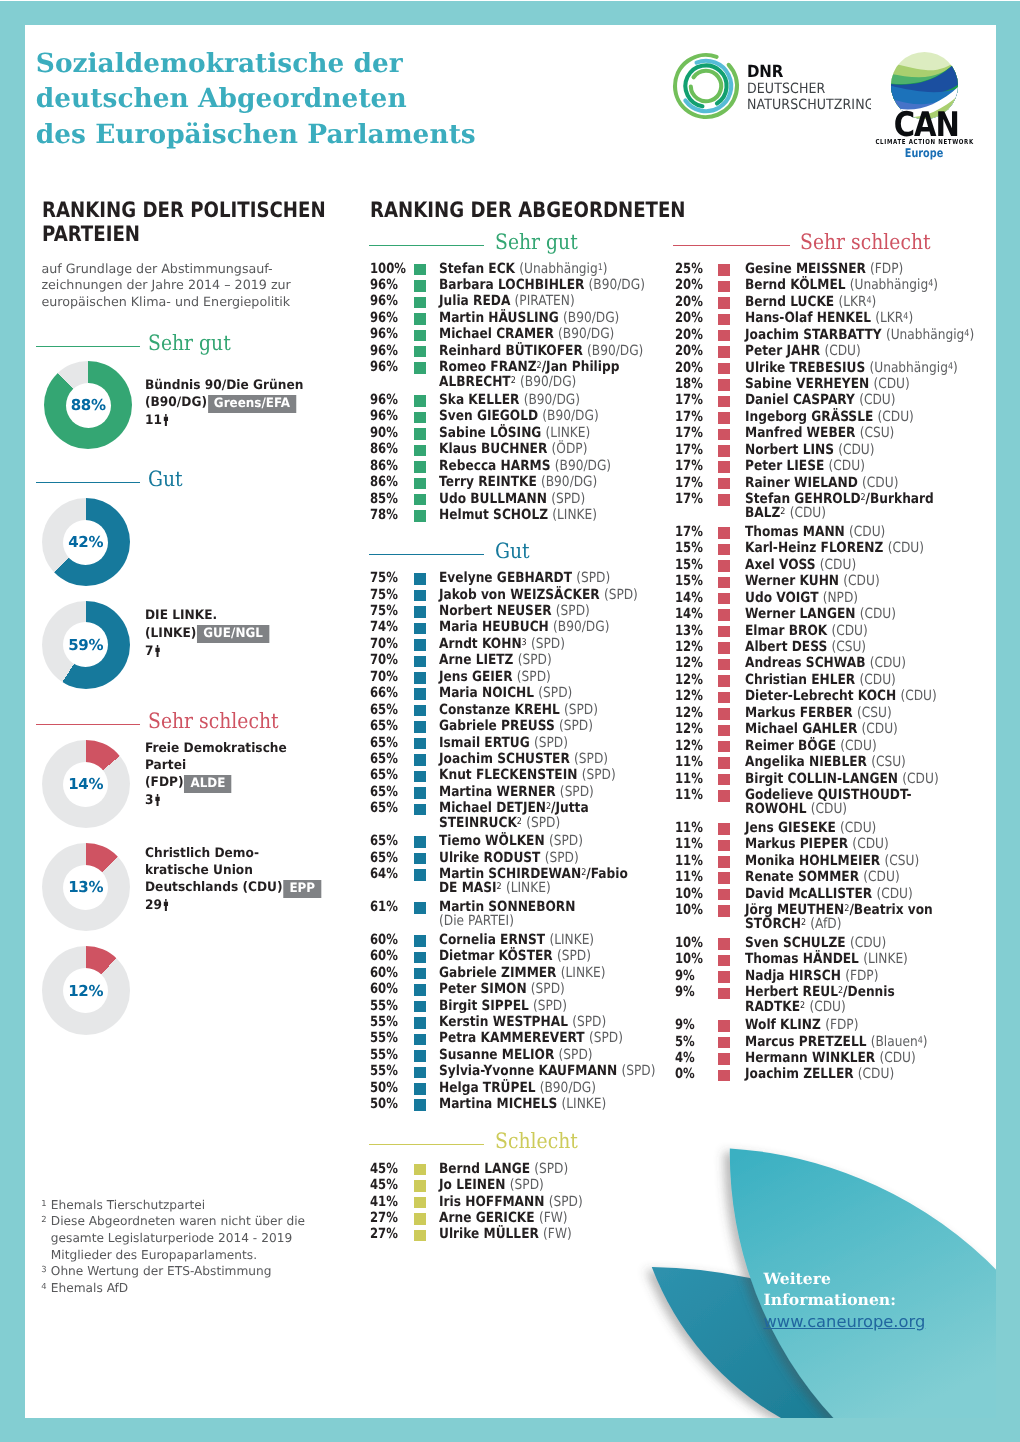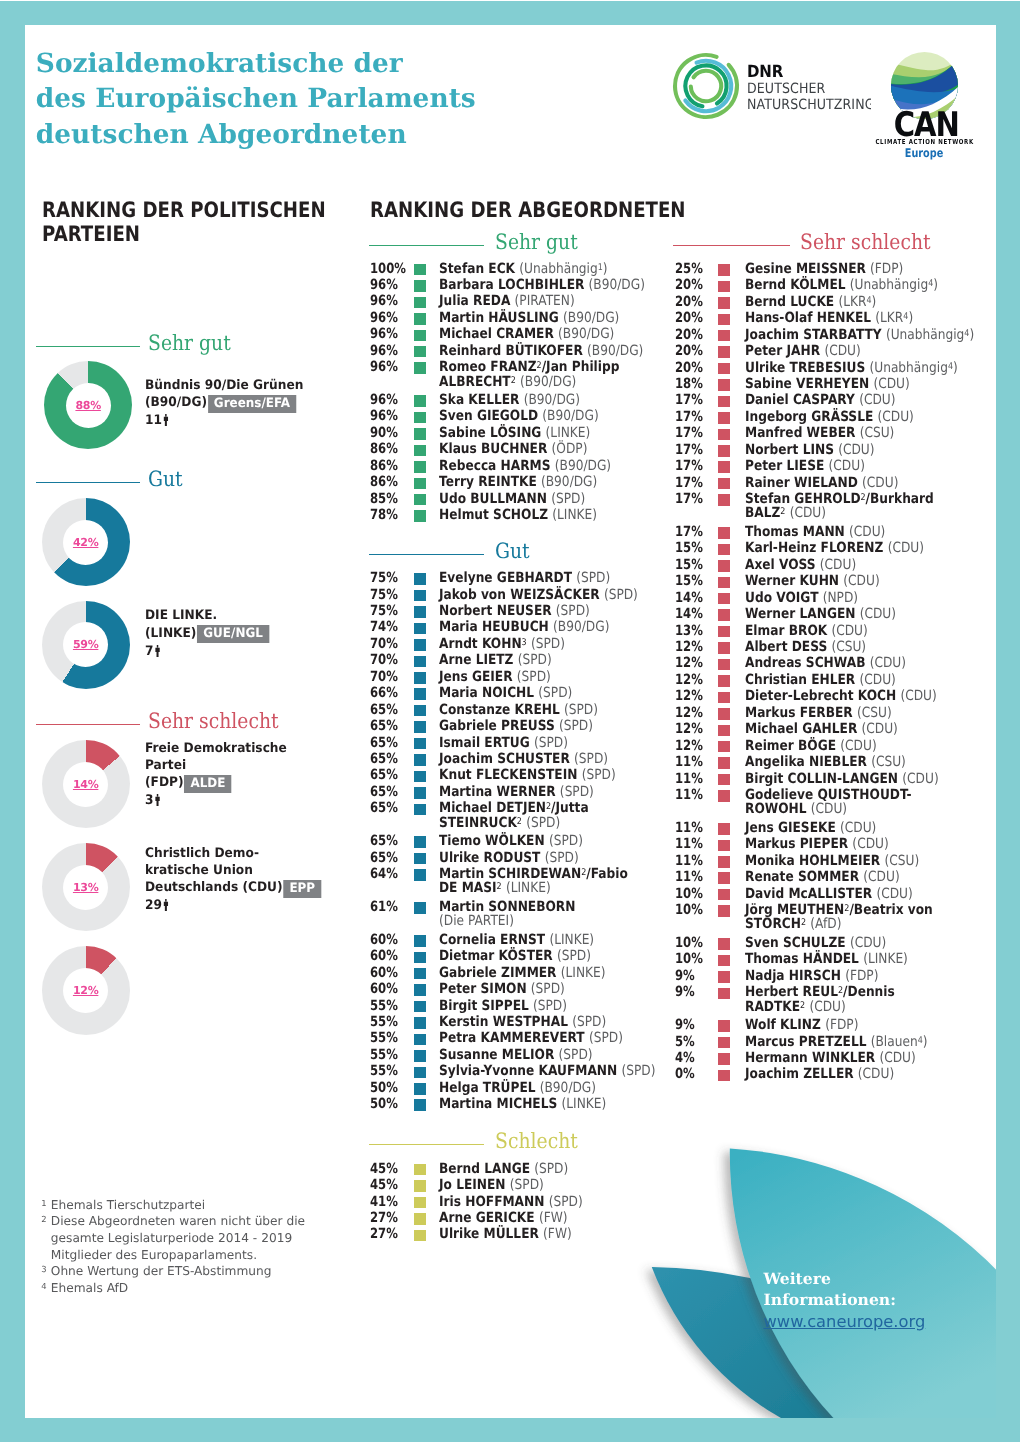--- a/index.html
+++ b/index.html
@@ -37,21 +37,21 @@
 #meps-heading{position:absolute;left:344.6px;top:172.5px;width:400px;}
 #parties-sub{position:absolute;left:16.4px;top:235.5px;width:272px;font-size:12.7px;line-height:16.9px;color:#58595b;}
 
 .grp{position:absolute;}
 .grp .rule{position:absolute;left:0;top:0;height:0;border-top:1.6px solid;}
 .grp .lbl{position:absolute;font-family:"DejaVu Serif",serif;font-size:21.1px;line-height:21.1px;white-space:nowrap;
  transform:scaleX(0.891);transform-origin:0 0;}
 
 .donut{position:absolute;width:88.3px;height:88.3px;border-radius:50%;}
 .donut .hole{position:absolute;left:21.5px;top:21.5px;width:45.3px;height:45.3px;border-radius:50%;background:#fff;
- display:flex;align-items:center;justify-content:center;font-weight:bold;font-size:11px;color:#ec4899;letter-spacing:-0.3px;text-decoration:underline;}
+ display:flex;align-items:center;justify-content:center;font-weight:bold;font-size:15px;color:#0369a1;letter-spacing:-0.3px;}
 .pinfo{position:absolute;width:230px;font-weight:bold;font-size:13.15px;line-height:16.75px;color:#231f20;
  white-space:nowrap;}
 .pinfo>div{transform:scaleX(0.928);transform-origin:0 0;}
 .badge{display:inline-block;background:#808285;color:#fff;font-weight:bold;font-size:12.9px;line-height:17.8px;
  padding:0 6.6px;margin-left:0.8px;position:relative;top:0.6px;height:17.8px;}
 .person{display:inline-block;width:5px;height:12px;margin-left:1.4px;position:relative;top:2px;}
 .person svg{position:absolute;left:0;top:0;}
 
 #note{position:absolute;left:16.2px;top:1059.5px;width:285px;font-size:12.2px;line-height:15.55px;color:#58595b;}
 #footnotes{position:absolute;left:16.3px;top:1171.5px;width:300px;font-size:12.2px;line-height:16.7px;color:#58595b;}
@@ -90,22 +90,22 @@
           </linearGradient>
           <filter id="sh" x="-20%" y="-20%" width="160%" height="160%">
             <feDropShadow dx="-6" dy="3" stdDeviation="5" flood-color="#4b4b4b" flood-opacity="0.38"></feDropShadow>
           </filter>
         </defs>
         <path d="M 651.76 1266.92 A 488.1 488.1 0 0 1 1000 1419 L 782.63 1419 A 294.9 294.9 0 0 1 651.76 1266.92 Z" fill="url(#lg2)" filter="url(#sh)"></path>
         <path d="M 729.82 1148.47 A 413.4 413.4 0 0 1 1000 1273.5 L 1000 1419 L 834.37 1419 A 390.6 390.6 0 0 1 729.82 1148.47 Z" fill="url(#lg1)" filter="url(#sh)"></path>
       </svg>
 <div id="title">
 <div>Sozialdemokratische der</div>
+<div>deutschen Abgeordneten</div>
 <div>des Europäischen Parlaments</div>
-<div>deutschen Abgeordneten</div>
 </div>
 <div id="dnr-logo">
  <div class="ring"><svg width="72" height="82" viewBox="0 0 72 82">
             <g fill="none" stroke-linecap="round" stroke-width="4.1">
               <path d="M 58.67 19.86 A 31 31 0 1 1 46.60 11.87" stroke="#73bf5a"></path>
               <path d="M 26.56 17.63 A 25.2 25.2 0 1 1 15.36 55.45" stroke="#56bcd7"></path>
               <path d="M 32.42 61.29 A 20.6 20.6 0 1 1 46.92 58.47" stroke="#12a070"></path>
               <path d="M 23.55 32.28 A 15.2 15.2 0 1 1 20.81 41.53" stroke="#6dbe5a"></path>
             </g>
           </svg></div>
@@ -136,20 +136,21 @@
           </svg></div>
  <div class="can">CAN</div>
  <div class="tag">CLIMATE ACTION NETWORK</div>
  <div class="eur">Europe</div>
 </div>
 <div id="parties-heading" class="sec-h">
         <div>RANKING DER POLITISCHEN</div>
         <div>PARTEIEN</div>
       </div>
 <div id="meps-heading" class="sec-h">RANKING DER ABGEORDNETEN</div>
+<div id="parties-sub">auf Grundlage der Abstimmungsauf-zeichnungen der Jahre 2014 – 2019 zur europäischen Klima- und Energiepolitik</div>
 <div class="grp" style="left:11.399999999999999px;top:320.7px;width:331.2px;color:#34A673">
         <div class="rule" style="width:103.2px;border-color:#34A673"></div>
         <div class="lbl" style="left:111.19999999999999px;top:-14.1px">Sehr gut</div>
       </div>
 <div class="donut" style="left:19.0px;top:336.1px;background:conic-gradient(#34A673 0 88%, #e6e7e8 88% 100%)">
         <div class="hole">88%</div>
       </div>
 <div class="pinfo" style="left:120px;top:352.7px">
 <div>Bündnis 90/Die Grünen</div>
 <div><span>(B90/DG)</span><span class="badge">Greens/EFA</span></div>

